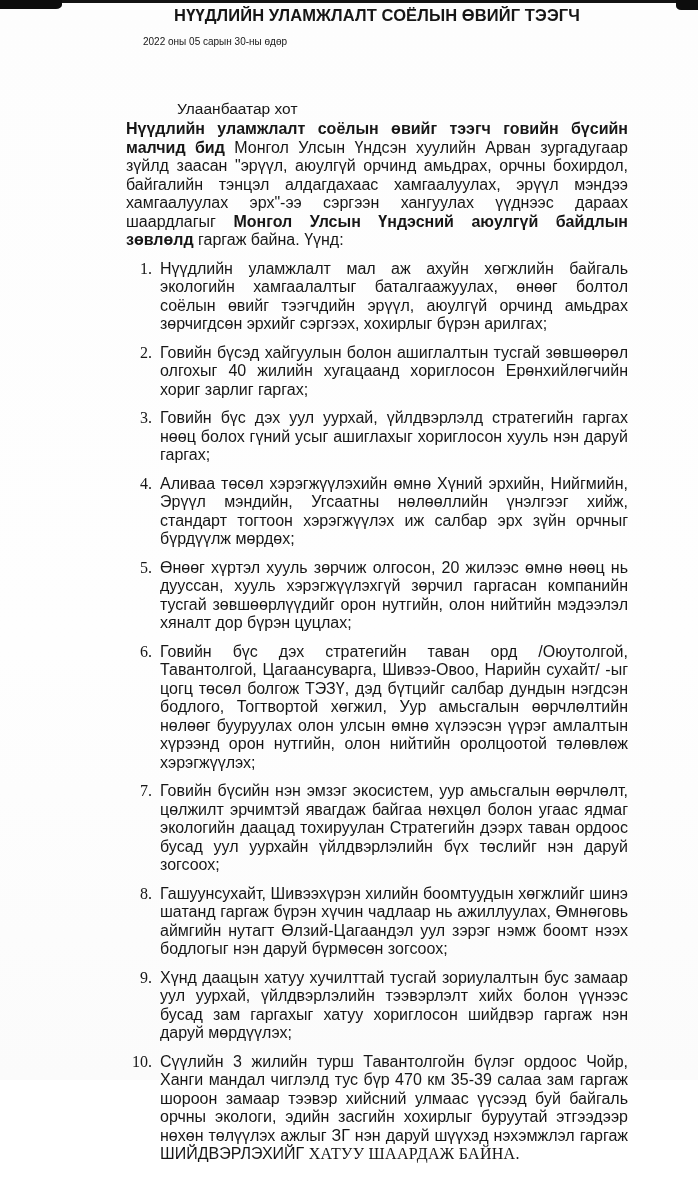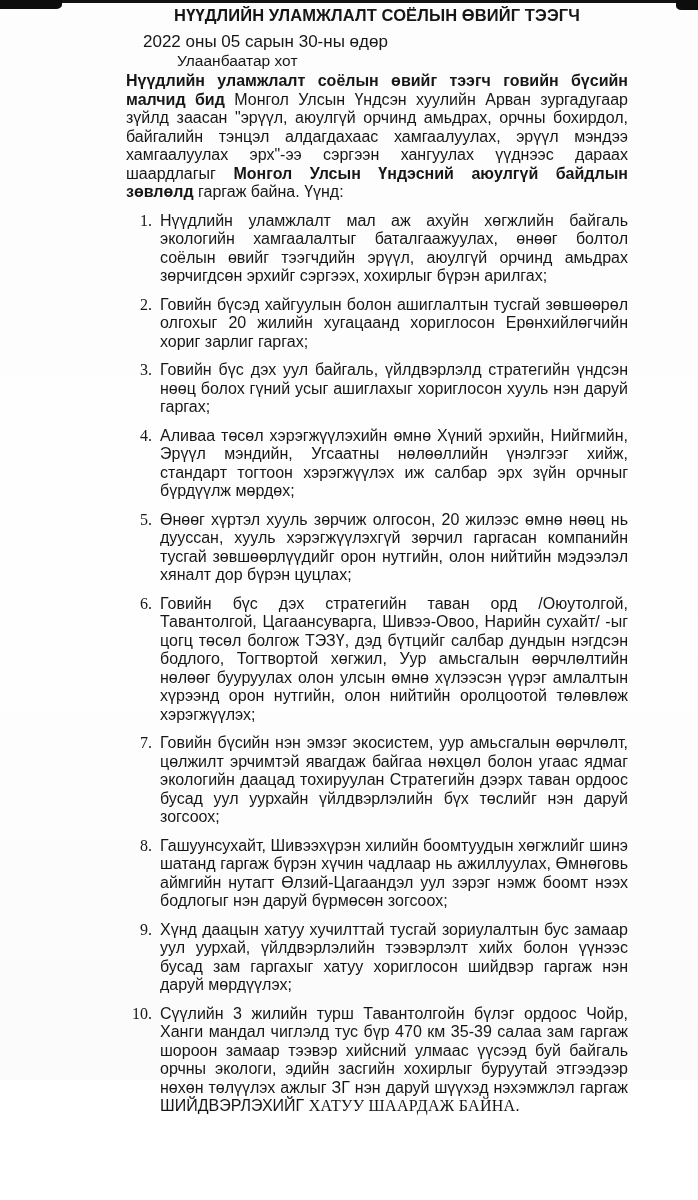--- a/index.html
+++ b/index.html
@@ -50,27 +50,28 @@
   .doc-title {
     text-align: center;
     font-weight: bold;
     font-size: 16.5px;
     line-height: 21px;
     letter-spacing: 0.1px;
   }
   .date-line {
     margin-top: 6px;
     margin-left: 17px;
-    font-size: 17px;
+    font-size: 10px;
     line-height: 19px;
   }
   .city-line {
     margin-left: 51px;
     font-size: 15.5px;
     line-height: 19px;
+    margin-top: 48px;
   }
   .intro {
     margin: 2px 0 4px 0;
     text-align: justify;
   }
   ol.demands {
     list-style: none;
     margin: 10px 0 0 0;
     padding: 0;
   }
@@ -112,22 +113,22 @@
       <div>НҮҮДЛИЙН УЛАМЖЛАЛТ СОЁЛЫН ӨВИЙГ ТЭЭГЧ</div>
     </div>
 
     <div class="date-line">2022 оны 05 сарын 30-ны өдөр</div>
     <div class="city-line">Улаанбаатар хот</div>
 
     <p class="intro"><strong>Нүүдлийн уламжлалт соёлын өвийг тээгч говийн бүсийн малчид бид</strong><span> Монгол Улсын Үндсэн хуулийн Арван зургадугаар зүйлд заасан "эрүүл, аюулгүй орчинд амьдрах, орчны бохирдол, байгалийн тэнцэл алдагдахаас хамгаалуулах, эрүүл мэндээ хамгаалуулах эрх"-ээ сэргээн хангуулах үүднээс дараах шаардлагыг </span><strong>Монгол Улсын Үндэсний аюулгүй байдлын зөвлөлд</strong><span> гаргаж байна. Үүнд:</span></p>
 
     <ol class="demands">
         <li><span class="marker">1.</span><span>Нүүдлийн уламжлалт мал аж ахуйн хөгжлийн байгаль экологийн хамгаалалтыг баталгаажуулах, өнөөг болтол соёлын өвийг тээгчдийн эрүүл, аюулгүй орчинд амьдрах зөрчигдсөн эрхийг сэргээх, хохирлыг бүрэн арилгах;</span></li>
-        <li><span class="marker">2.</span><span>Говийн бүсэд хайгуулын болон ашиглалтын тусгай зөвшөөрөл олгохыг 20 жилийн хугацаанд хориглосон Ерөнхийлөгчийн хориг зарлиг гаргах;</span></li>
-        <li><span class="marker">3.</span><span>Говийн бүс дэх уул байгаль, үйлдвэрлэлд стратегийн үндсэн нөөц болох гүний усыг ашиглахыг хориглосон хууль нэн даруй гаргах;</span></li>
+        <li><span class="marker">2.</span><span>Говийн бүсэд хайгуулын болон ашиглалтын тусгай зөвшөөрөл олгохыг 40 жилийн хугацаанд хориглосон Ерөнхийлөгчийн хориг зарлиг гаргах;</span></li>
+        <li><span class="marker">3.</span><span>Говийн бүс дэх уул уурхай, үйлдвэрлэлд стратегийн гаргах нөөц болох гүний усыг ашиглахыг хориглосон хууль нэн даруй гаргах;</span></li>
         <li><span class="marker">4.</span><span>Аливаа төсөл хэрэгжүүлэхийн өмнө Хүний эрхийн, Нийгмийн, Эрүүл мэндийн, Угсаатны нөлөөллийн үнэлгээг хийж, стандарт тогтоон хэрэгжүүлэх иж салбар эрх зүйн орчныг бүрдүүлж мөрдөх;</span></li>
         <li><span class="marker">5.</span><span>Өнөөг хүртэл хууль зөрчиж олгосон, 20 жилээс өмнө нөөц нь дууссан, хууль хэрэгжүүлэхгүй зөрчил гаргасан компанийн тусгай зөвшөөрлүүдийг орон нутгийн, олон нийтийн мэдээлэл хяналт дор бүрэн цуцлах;</span></li>
         <li><span class="marker">6.</span><span>Говийн бүс дэх стратегийн таван орд /Оюутолгой, Тавантолгой, Цагаансуварга, Шивээ-Овоо, Нарийн сухайт/ -ыг цогц төсөл болгож ТЭЗҮ, дэд бүтцийг салбар дундын нэгдсэн бодлого, Тогтвортой хөгжил, Уур амьсгалын өөрчлөлтийн нөлөөг бууруулах олон улсын өмнө хүлээсэн үүрэг амлалтын хүрээнд орон нутгийн, олон нийтийн оролцоотой төлөвлөж хэрэгжүүлэх;</span></li>
         <li><span class="marker">7.</span><span>Говийн бүсийн нэн эмзэг экосистем, уур амьсгалын өөрчлөлт, цөлжилт эрчимтэй явагдаж байгаа нөхцөл болон угаас ядмаг экологийн даацад тохируулан Стратегийн дээрх таван ордоос бусад уул уурхайн үйлдвэрлэлийн бүх төслийг нэн даруй  зогсоох;</span></li>
         <li><span class="marker">8.</span><span>Гашуунсухайт, Шивээхүрэн хилийн боомтуудын хөгжлийг шинэ шатанд гаргаж бүрэн хүчин чадлаар нь ажиллуулах, Өмнөговь аймгийн нутагт Өлзий-Цагаандэл уул зэрэг нэмж боомт нээх бодлогыг нэн даруй бүрмөсөн зогсоох;</span></li>
         <li><span class="marker">9.</span><span>Хүнд даацын хатуу хучилттай тусгай зориулалтын бус замаар уул уурхай, үйлдвэрлэлийн тээвэрлэлт хийх болон үүнээс бусад зам гаргахыг хатуу хориглосон шийдвэр гаргаж нэн даруй мөрдүүлэх;</span></li>
         <li><span class="marker">10.</span><span>Сүүлийн 3 жилийн турш Тавантолгойн бүлэг ордоос Чойр, Ханги мандал чиглэлд тус бүр 470 км 35-39 салаа зам гаргаж шороон замаар тээвэр хийсний улмаас үүсээд буй байгаль орчны экологи, эдийн засгийн хохирлыг буруутай этгээдээр нөхөн төлүүлэх ажлыг ЗГ нэн даруй шүүхэд нэхэмжлэл гаргаж </span><strong class="bold-sans">ШИЙДВЭРЛЭХИЙГ </strong><strong class="bold-serif">ХАТУУ ШААРДАЖ БАЙНА.</strong></li>
       </ol>
   </div>
 </div>

